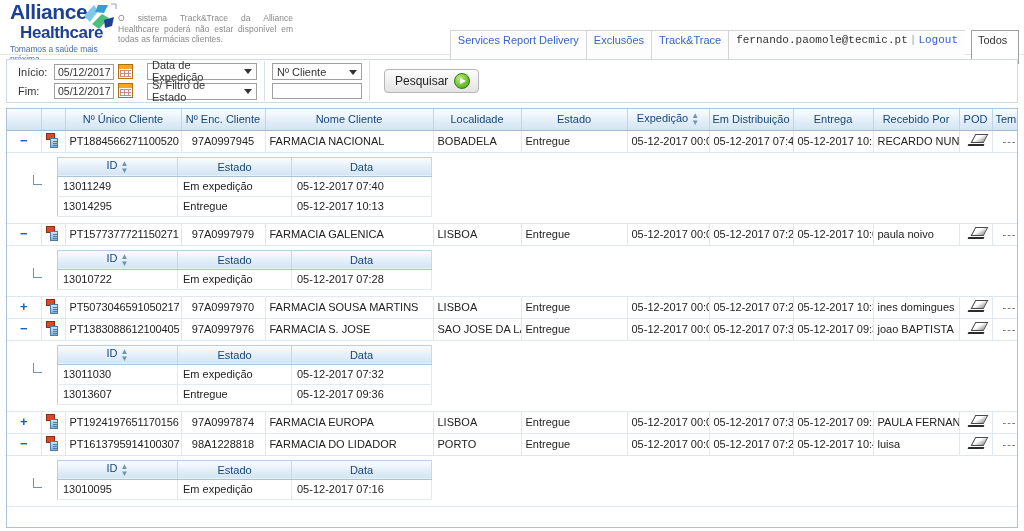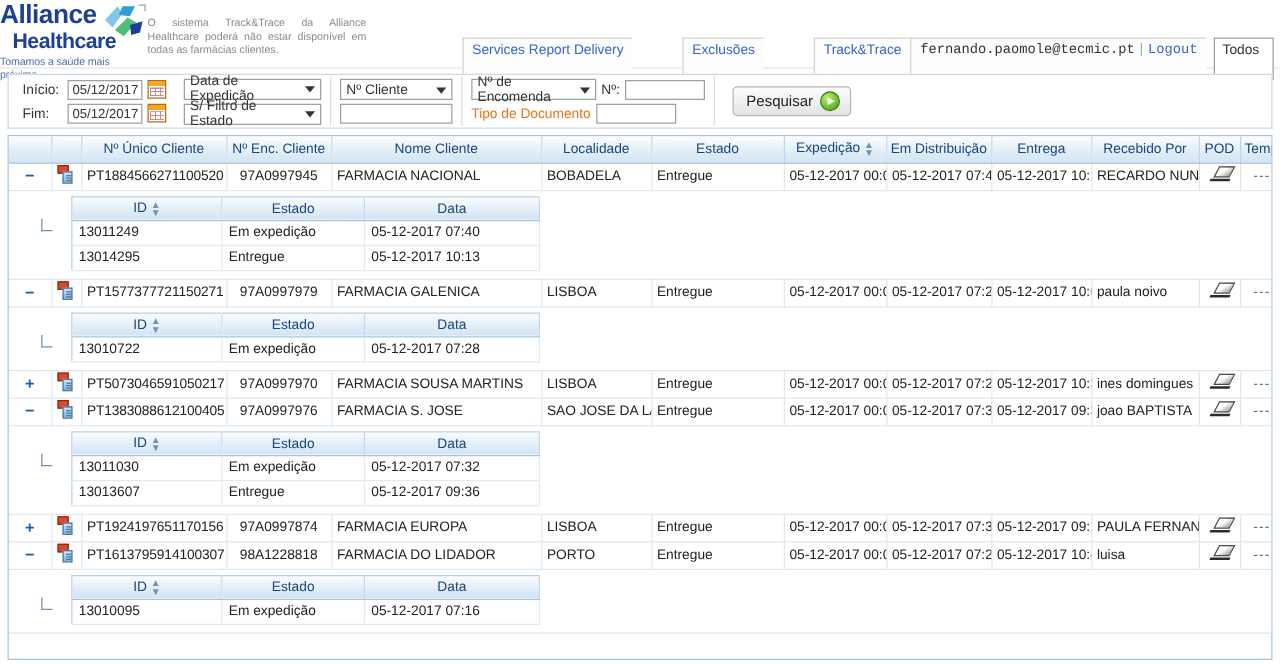--- a/index.html
+++ b/index.html
@@ -13,21 +13,21 @@
     color: #222;
   }
   
   .header {
     position: relative;
     height: 55px;
     background: #ffffff;
     border-bottom: 1px solid #e5e5e5;
   }
   .logo-block {
-    position: absolute; left: 0; top: 2px;
+    position: absolute; left: 10px; top: 2px;
     width: 112px;
   }
   .logo-alliance {
     font-size: 21px; font-weight: bold; color: #1d3f94;
     letter-spacing: -0.4px; line-height: 20px;
     font-family: "Liberation Sans", sans-serif;
   }
   .logo-health {
     font-size: 17px; font-weight: bold; color: #1d3f94;
     letter-spacing: -0.4px; line-height: 21px; margin-left: 10px;
@@ -47,21 +47,20 @@
     position: absolute; right: 5px; top: 30px;
     display: flex; align-items: stretch; gap: 0;
   }
   .topnav-item {
     border: 1px solid #d4d4d4; border-right: none;
     background: #fdfdfd;
     padding: 3px 7px 4px 7px;
     font-size: 11px; color: #3764c8;
     white-space: nowrap; cursor: pointer;
     line-height: 13px;
-    margin-left: 40px;
   }
   .topnav-item:first-child { border-left: 1px solid #d4d4d4; }
   .topnav-user {
     border: 1px solid #d4d4d4; border-right: none;
     background: #fdfdfd;
     padding: 3px 7px 4px 7px;
     font-size: 11px; color: #333;
     white-space: nowrap; line-height: 13px; font-family: Liberation Mono, monospace;
   }
   .topnav-user .sep { color: #9aa; margin: 0 2px; }
@@ -278,34 +277,20 @@
   </div>
 
   <div class="fgroup divider">
     <div class="fselect" style="width:90px">
       <span>Nº Cliente</span>
       <span class="arr"></span>
     </div>
     <span class="finput" style="width:90px" title=""></span>
   </div>
 
-  <div class="fgroup divider">
-    <div class="frow">
-      <div class="fselect" style="width:100px">
-        <span>Nº de Encomenda</span>
-        <span class="arr"></span>
-      </div>
-      <span class="flabel">Nº:</span>
-      <span class="finput" style="width:64px"></span>
-    </div>
-    <div class="frow">
-      <span class="flabel orange">Tipo de Documento</span>
-      <span class="finput" style="width:64px"></span>
-    </div>
-  </div>
 
 
   <div class="pesq-btn">
     <span>Pesquisar</span>
     <span class="go-circle"></span>
   </div>
 </div>
 
 <div class="gridwrap">
   <table class="grid">

